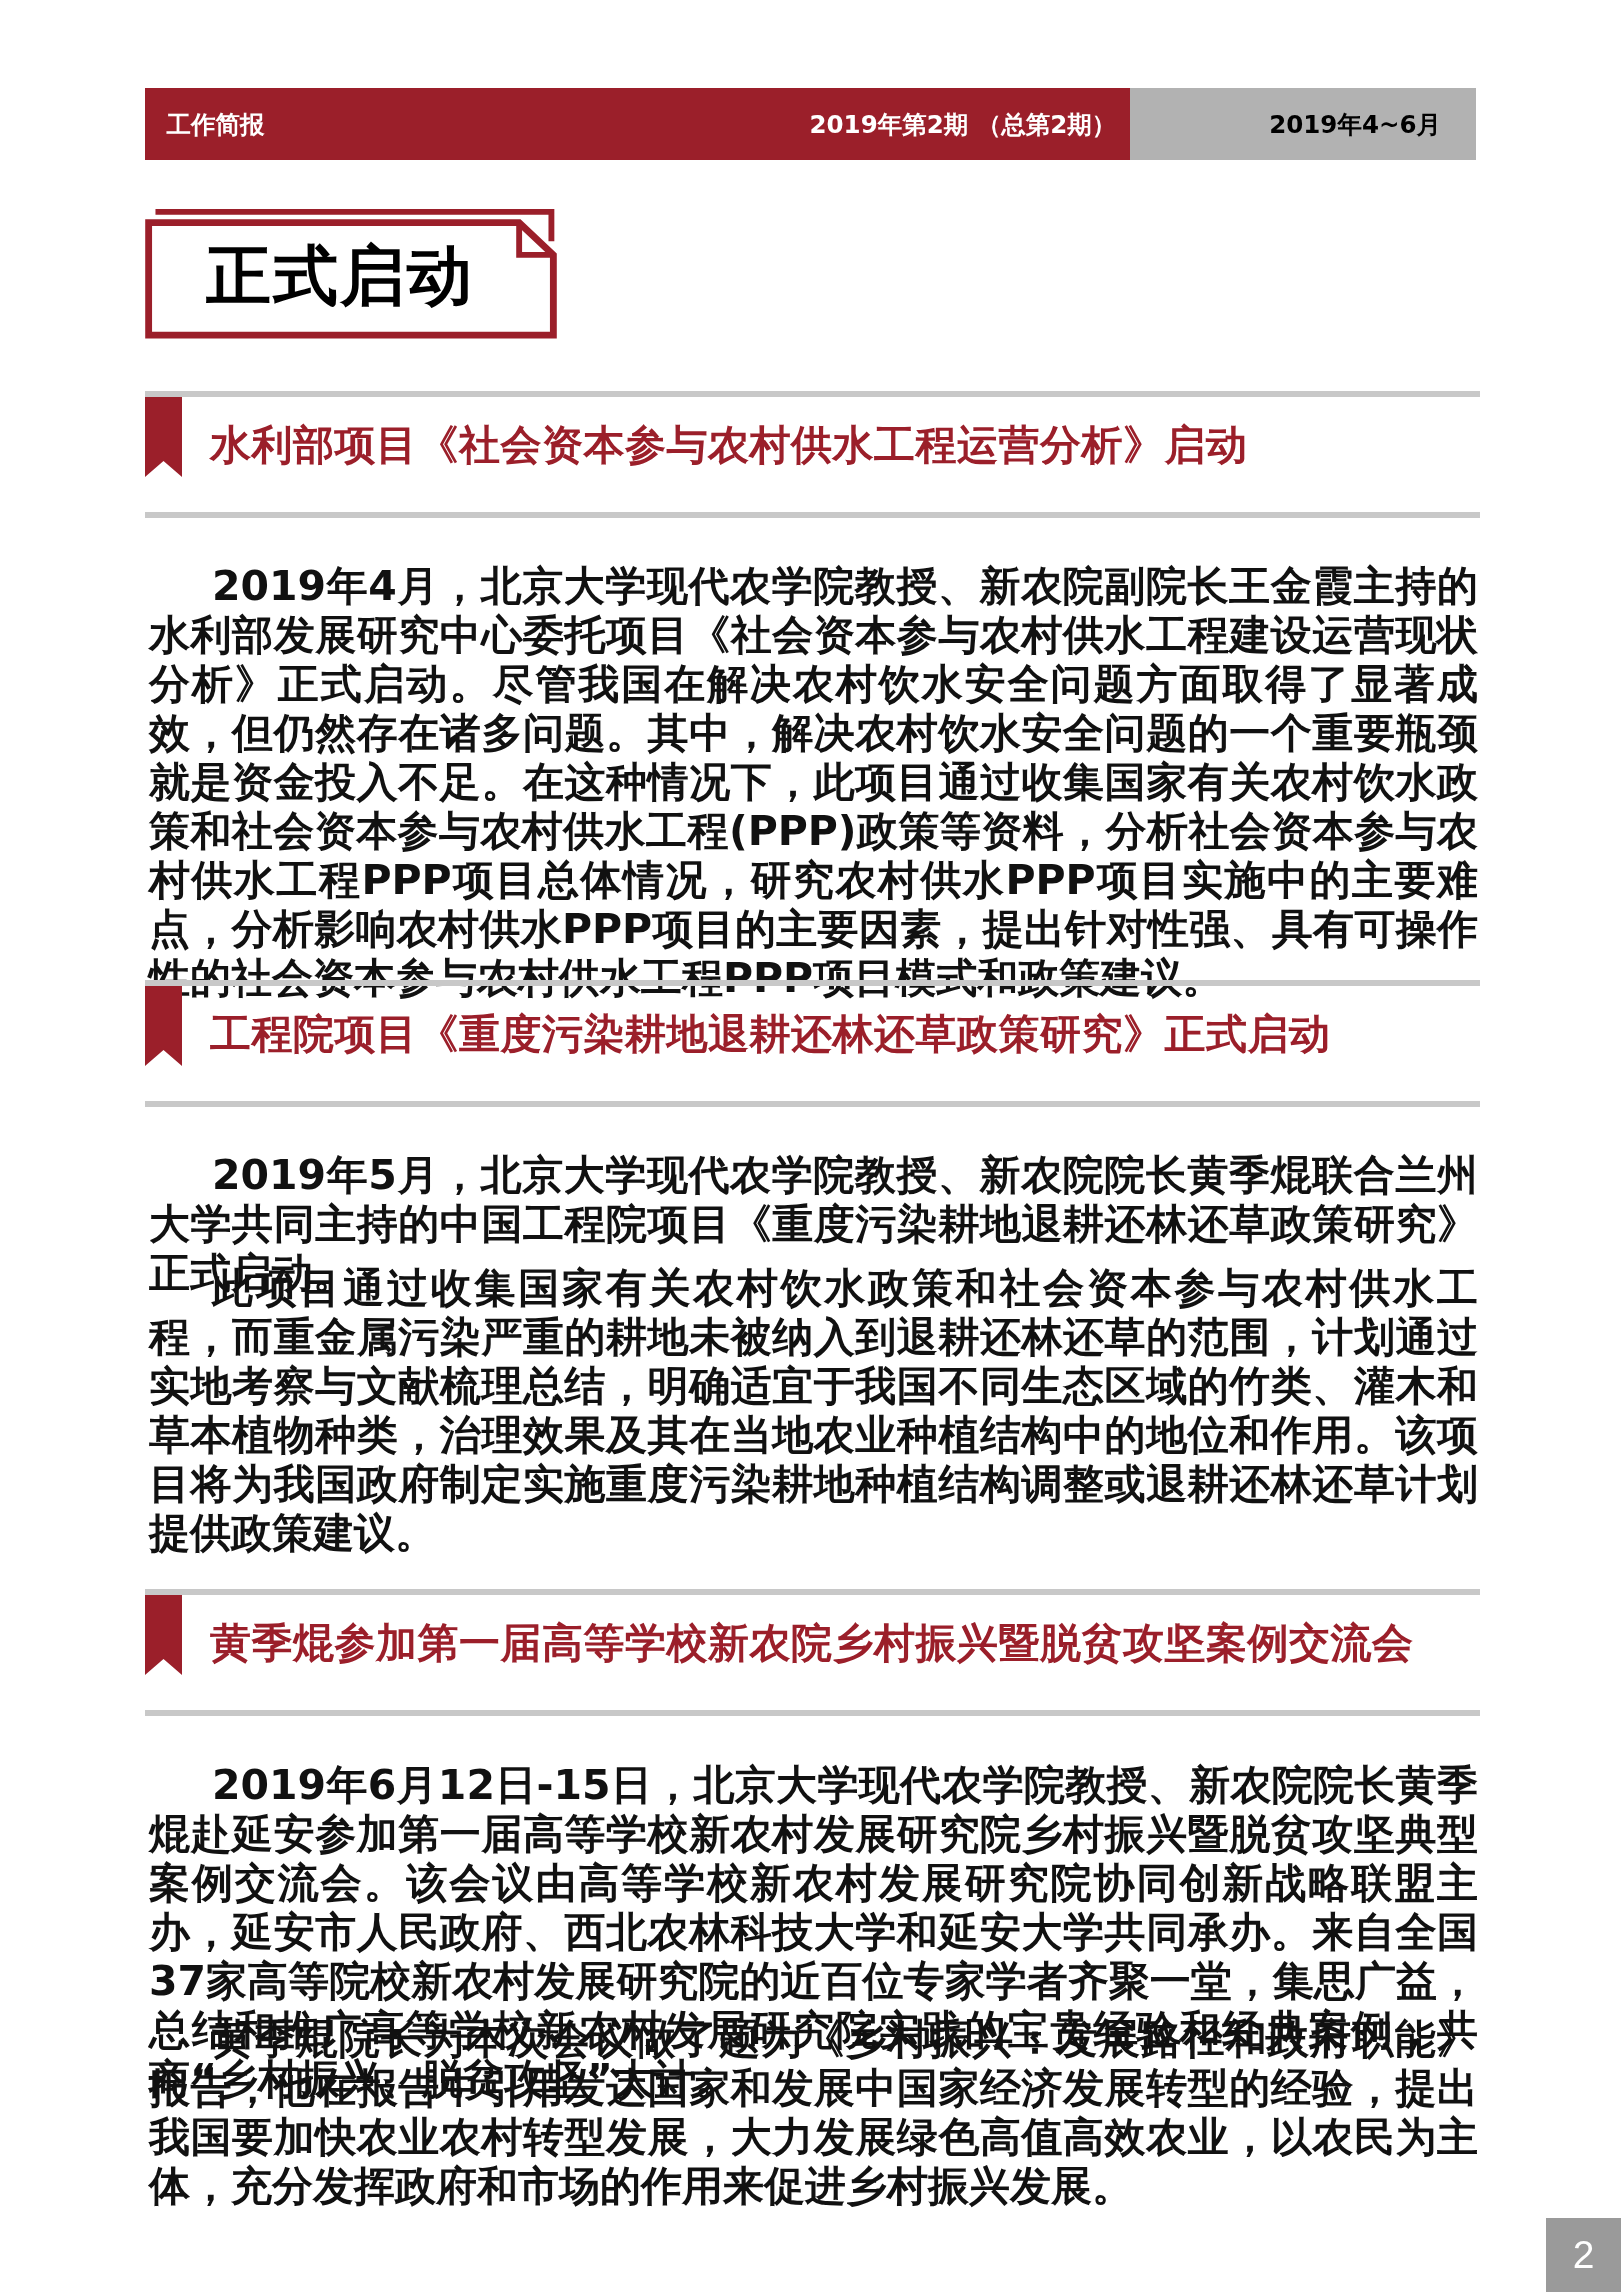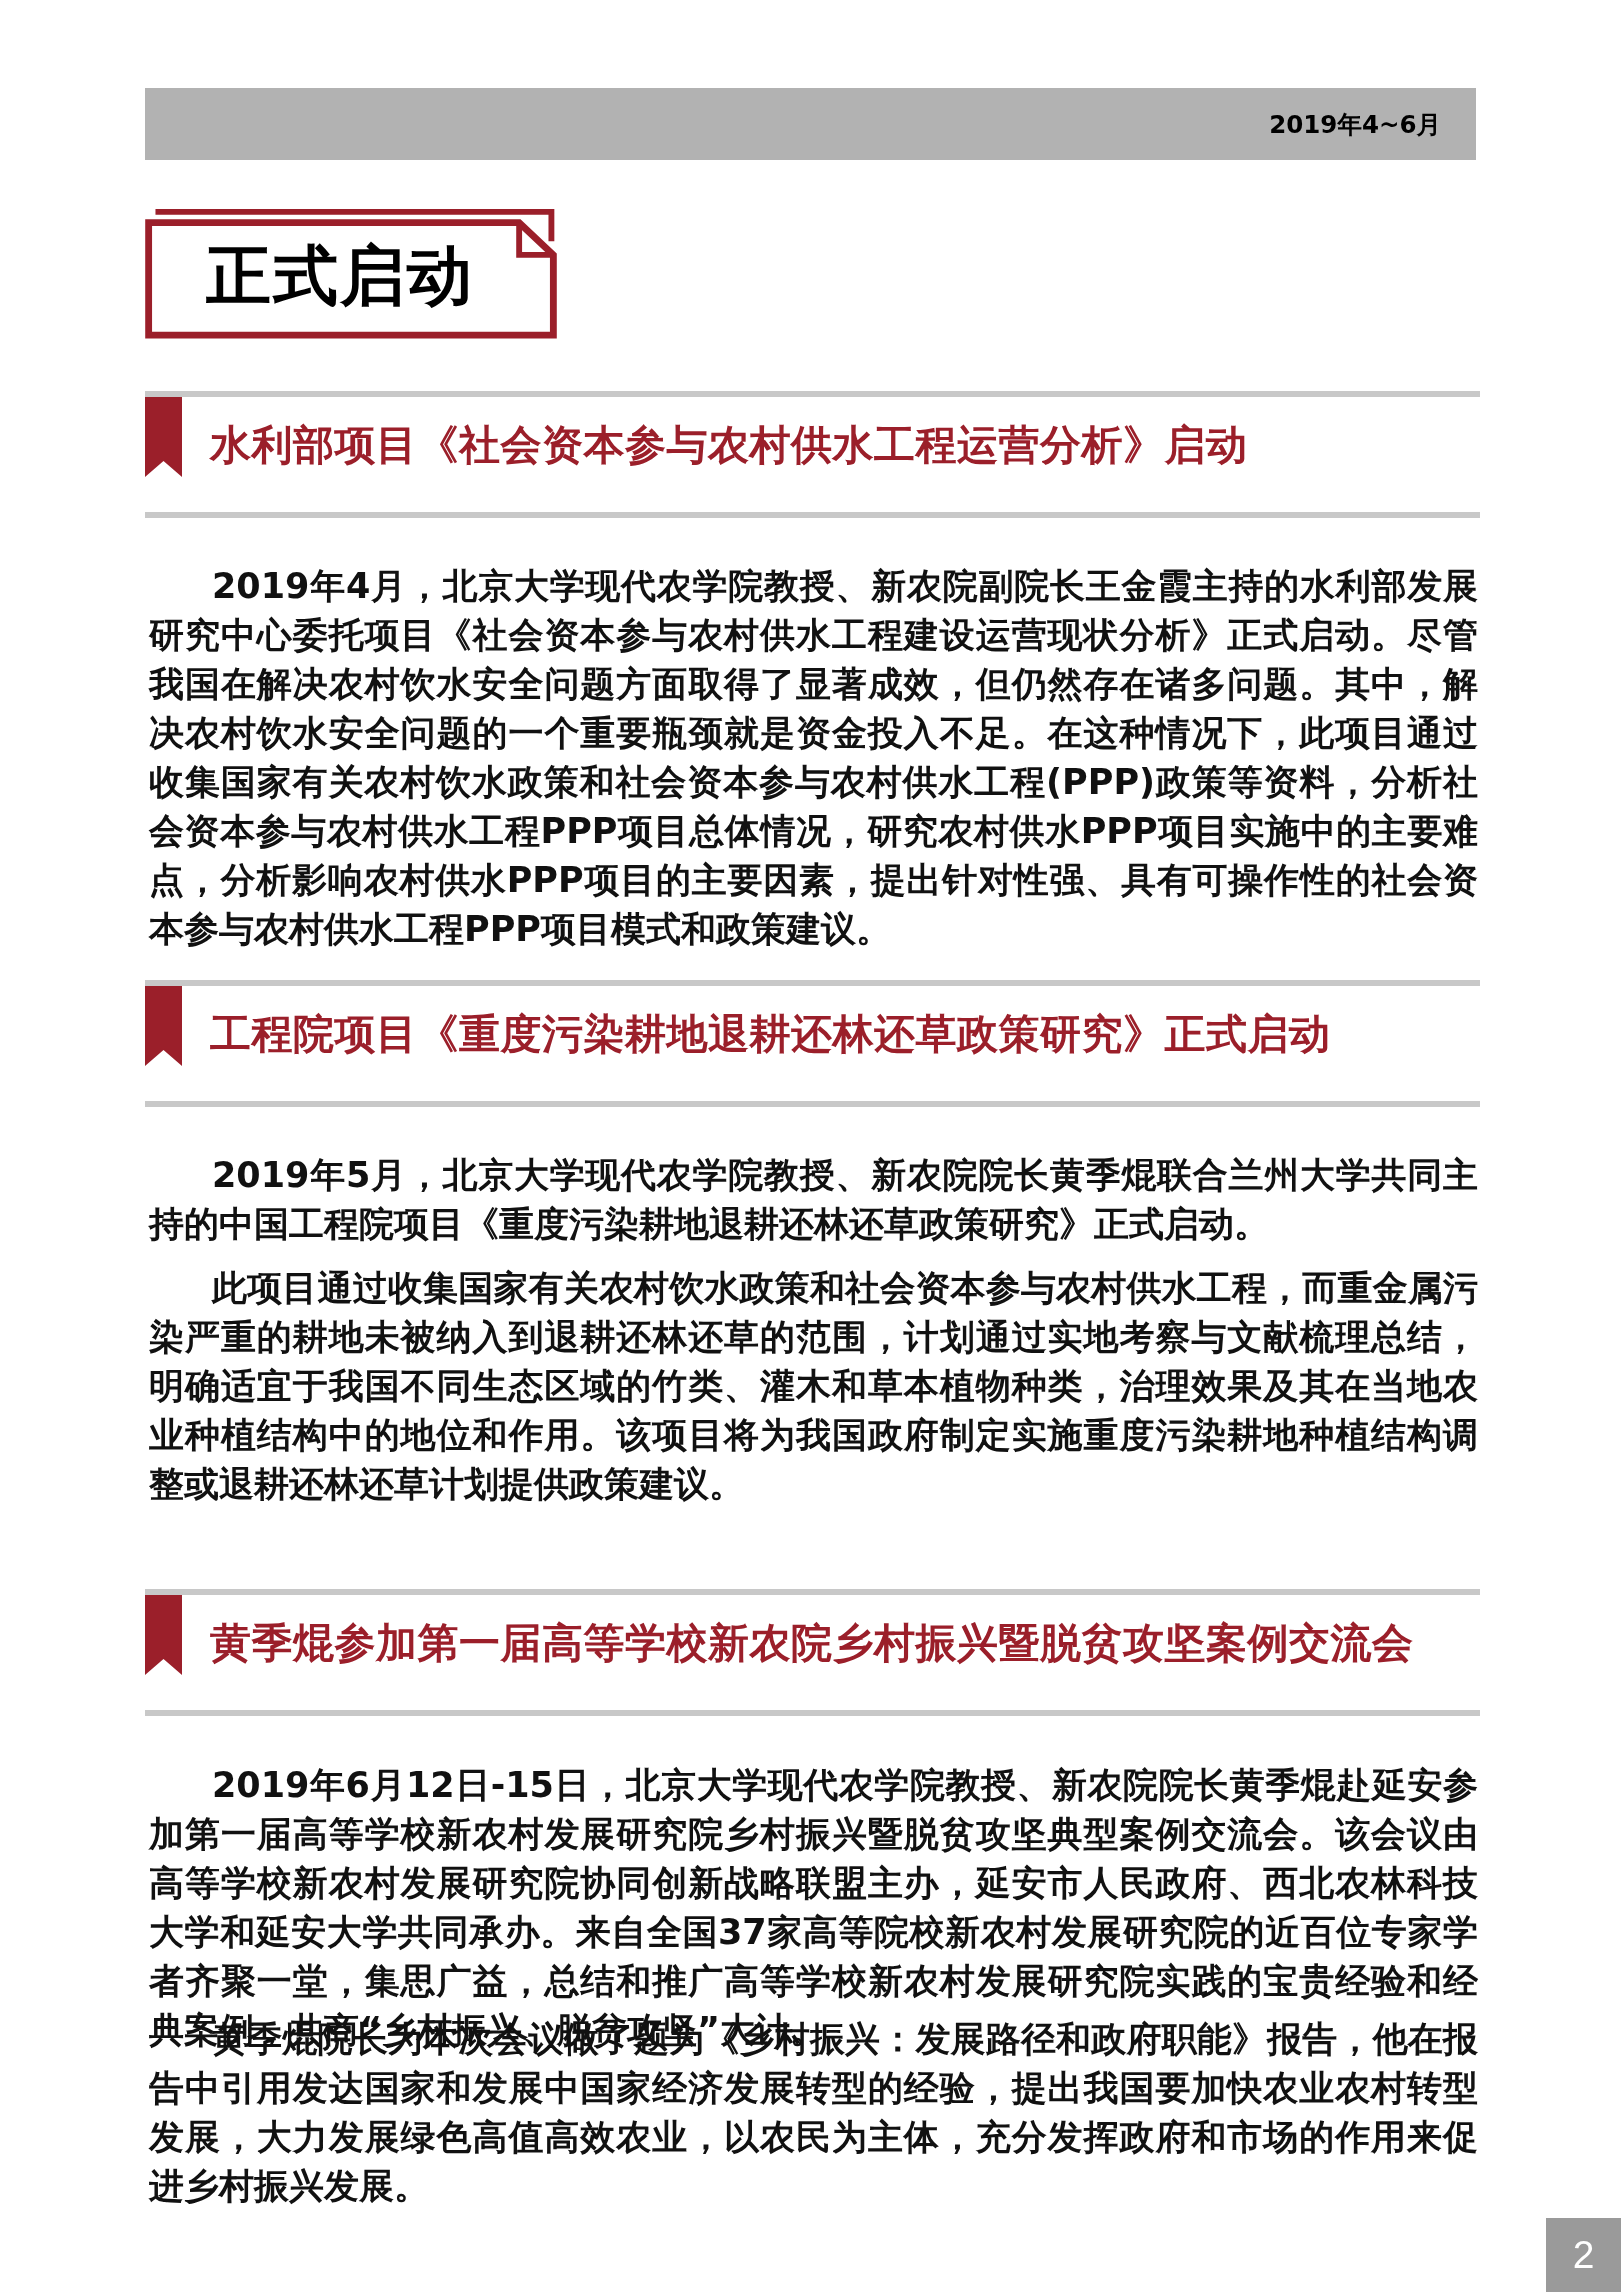--- a/index.html
+++ b/index.html
@@ -15,28 +15,32 @@
   .section-title-text { position: absolute; left: 61px; top: 27.4px; font-size: 65px; font-weight: bold; color: #000; letter-spacing: 2px; line-height: 82px; }
 
   .article-heading { position: absolute; left: 145px; width: 1335px; height: 127px; }
   .rule { position: absolute; left: 0; width: 1335px; height: 5.9px; background: #c8c8c8; }
   .rule.top { top: 0; }
   .rule.bottom { bottom: 0; }
   .bookmark { position: absolute; left: 0; top: 5.9px; width: 37px; height: 80px; background: #9b1f2a;
               clip-path: polygon(0 0, 100% 0, 100% 100%, 50% 80%, 0 100%); }
   .heading-text { position: absolute; left: 65px; top: 27.4px; font-size: 41px; font-weight: bold; color: #9b1f2a; white-space: nowrap; letter-spacing: 0.5px; }
 
-  .paragraph { position: absolute; left: 149px; width: 1329px; font-size: 35px; font-weight: bold; line-height: 49px; text-align: justify; text-indent: 63px; color: #111; margin: 0; }
+  .paragraph { position: absolute; left: 149px; width: 1329px; font-size: 41px; font-weight: bold; line-height: 49px; text-align: justify; text-indent: 63px; color: #111; margin: 0; }
 
   .page-number { position: absolute; left: 1546px; top: 2218px; width: 75px; height: 74px; background: #9a9a9a; color: #fff; font-size: 39px; display: flex; align-items: center; justify-content: center; font-family: "Liberation Sans", sans-serif; }
 </style>
 </head>
 <body>
 
 <div class="header-bar">
+  <div class="header-red">
+    <span>工作简报</span>
+    <span>2019年第2期 （总第2期）</span>
+  </div>
   <div class="header-grey">
     <span>2019年4~6月</span>
   </div>
 </div>
 
 <div class="section-title-box">
   <svg width="412" height="131" viewBox="0 0 420 134">
     <polyline points="10,4 415,4 415,34" fill="none" stroke="#9b1f2a" stroke-width="6"></polyline>
     <polygon points="3,15 382,15 417,48 417,130 3,130" fill="none" stroke="#9b1f2a" stroke-width="7"></polygon>
     <polyline points="382,15 382,48 417,48" fill="none" stroke="#9b1f2a" stroke-width="6"></polyline>

